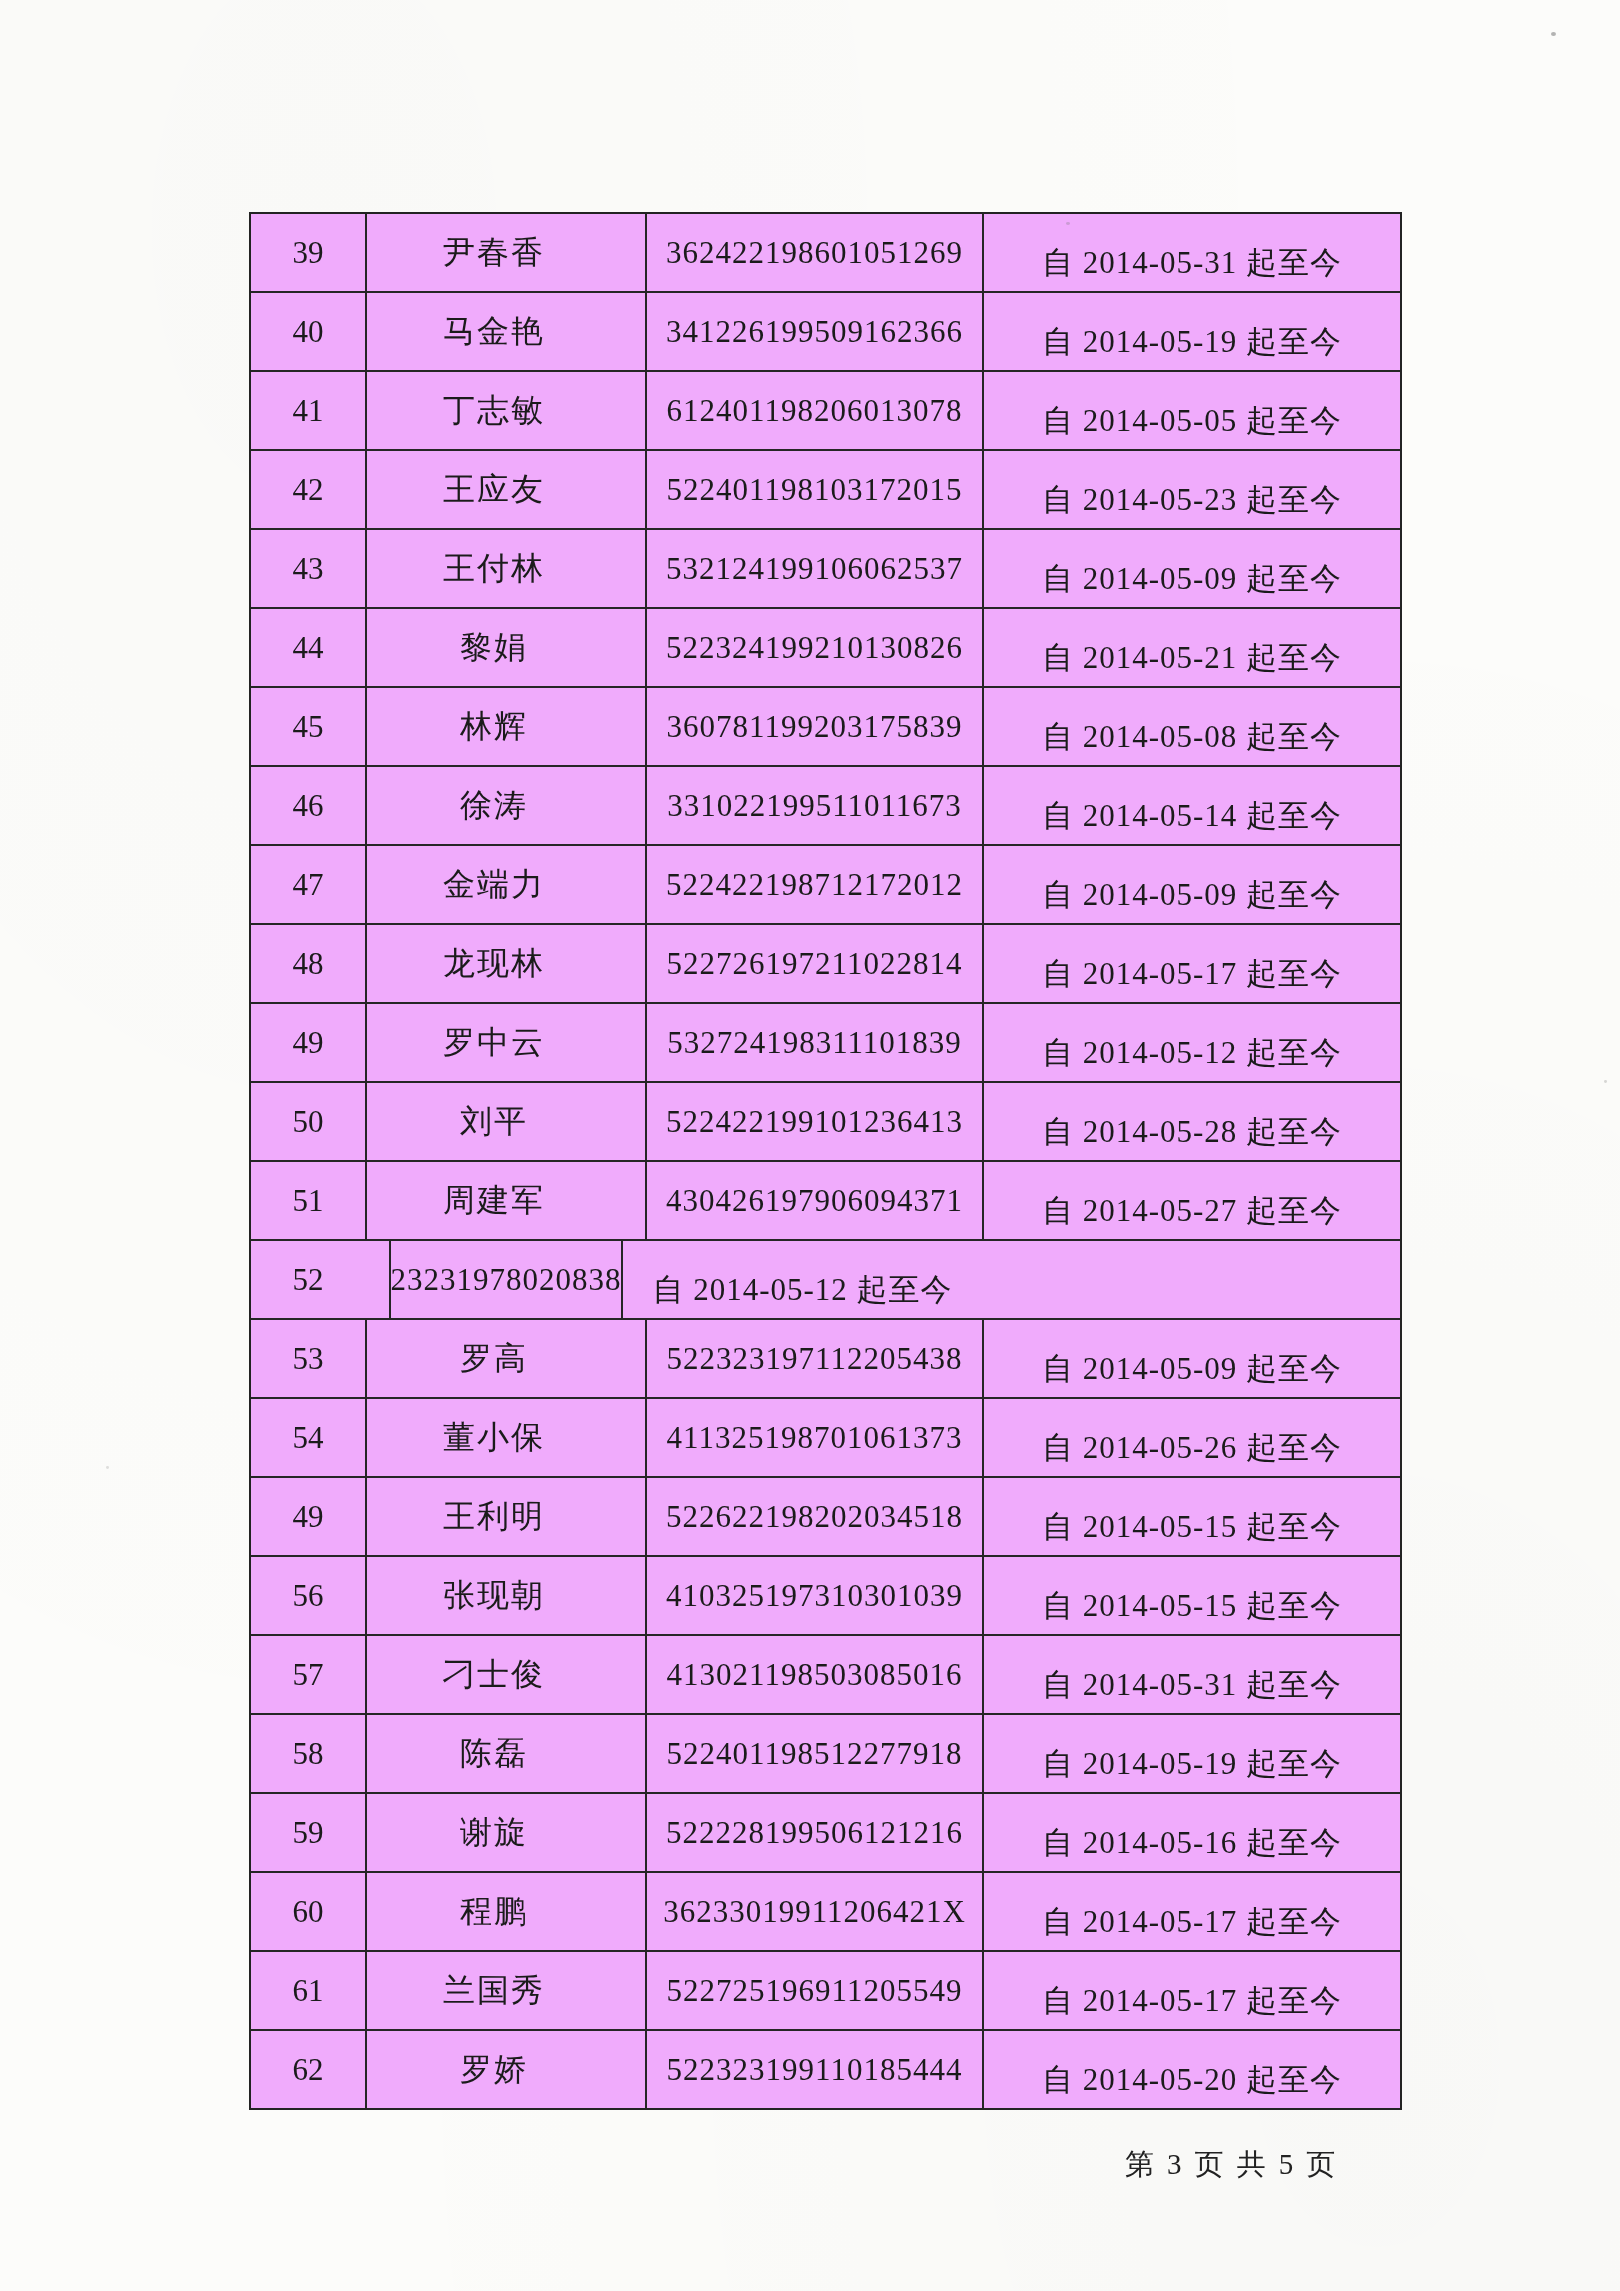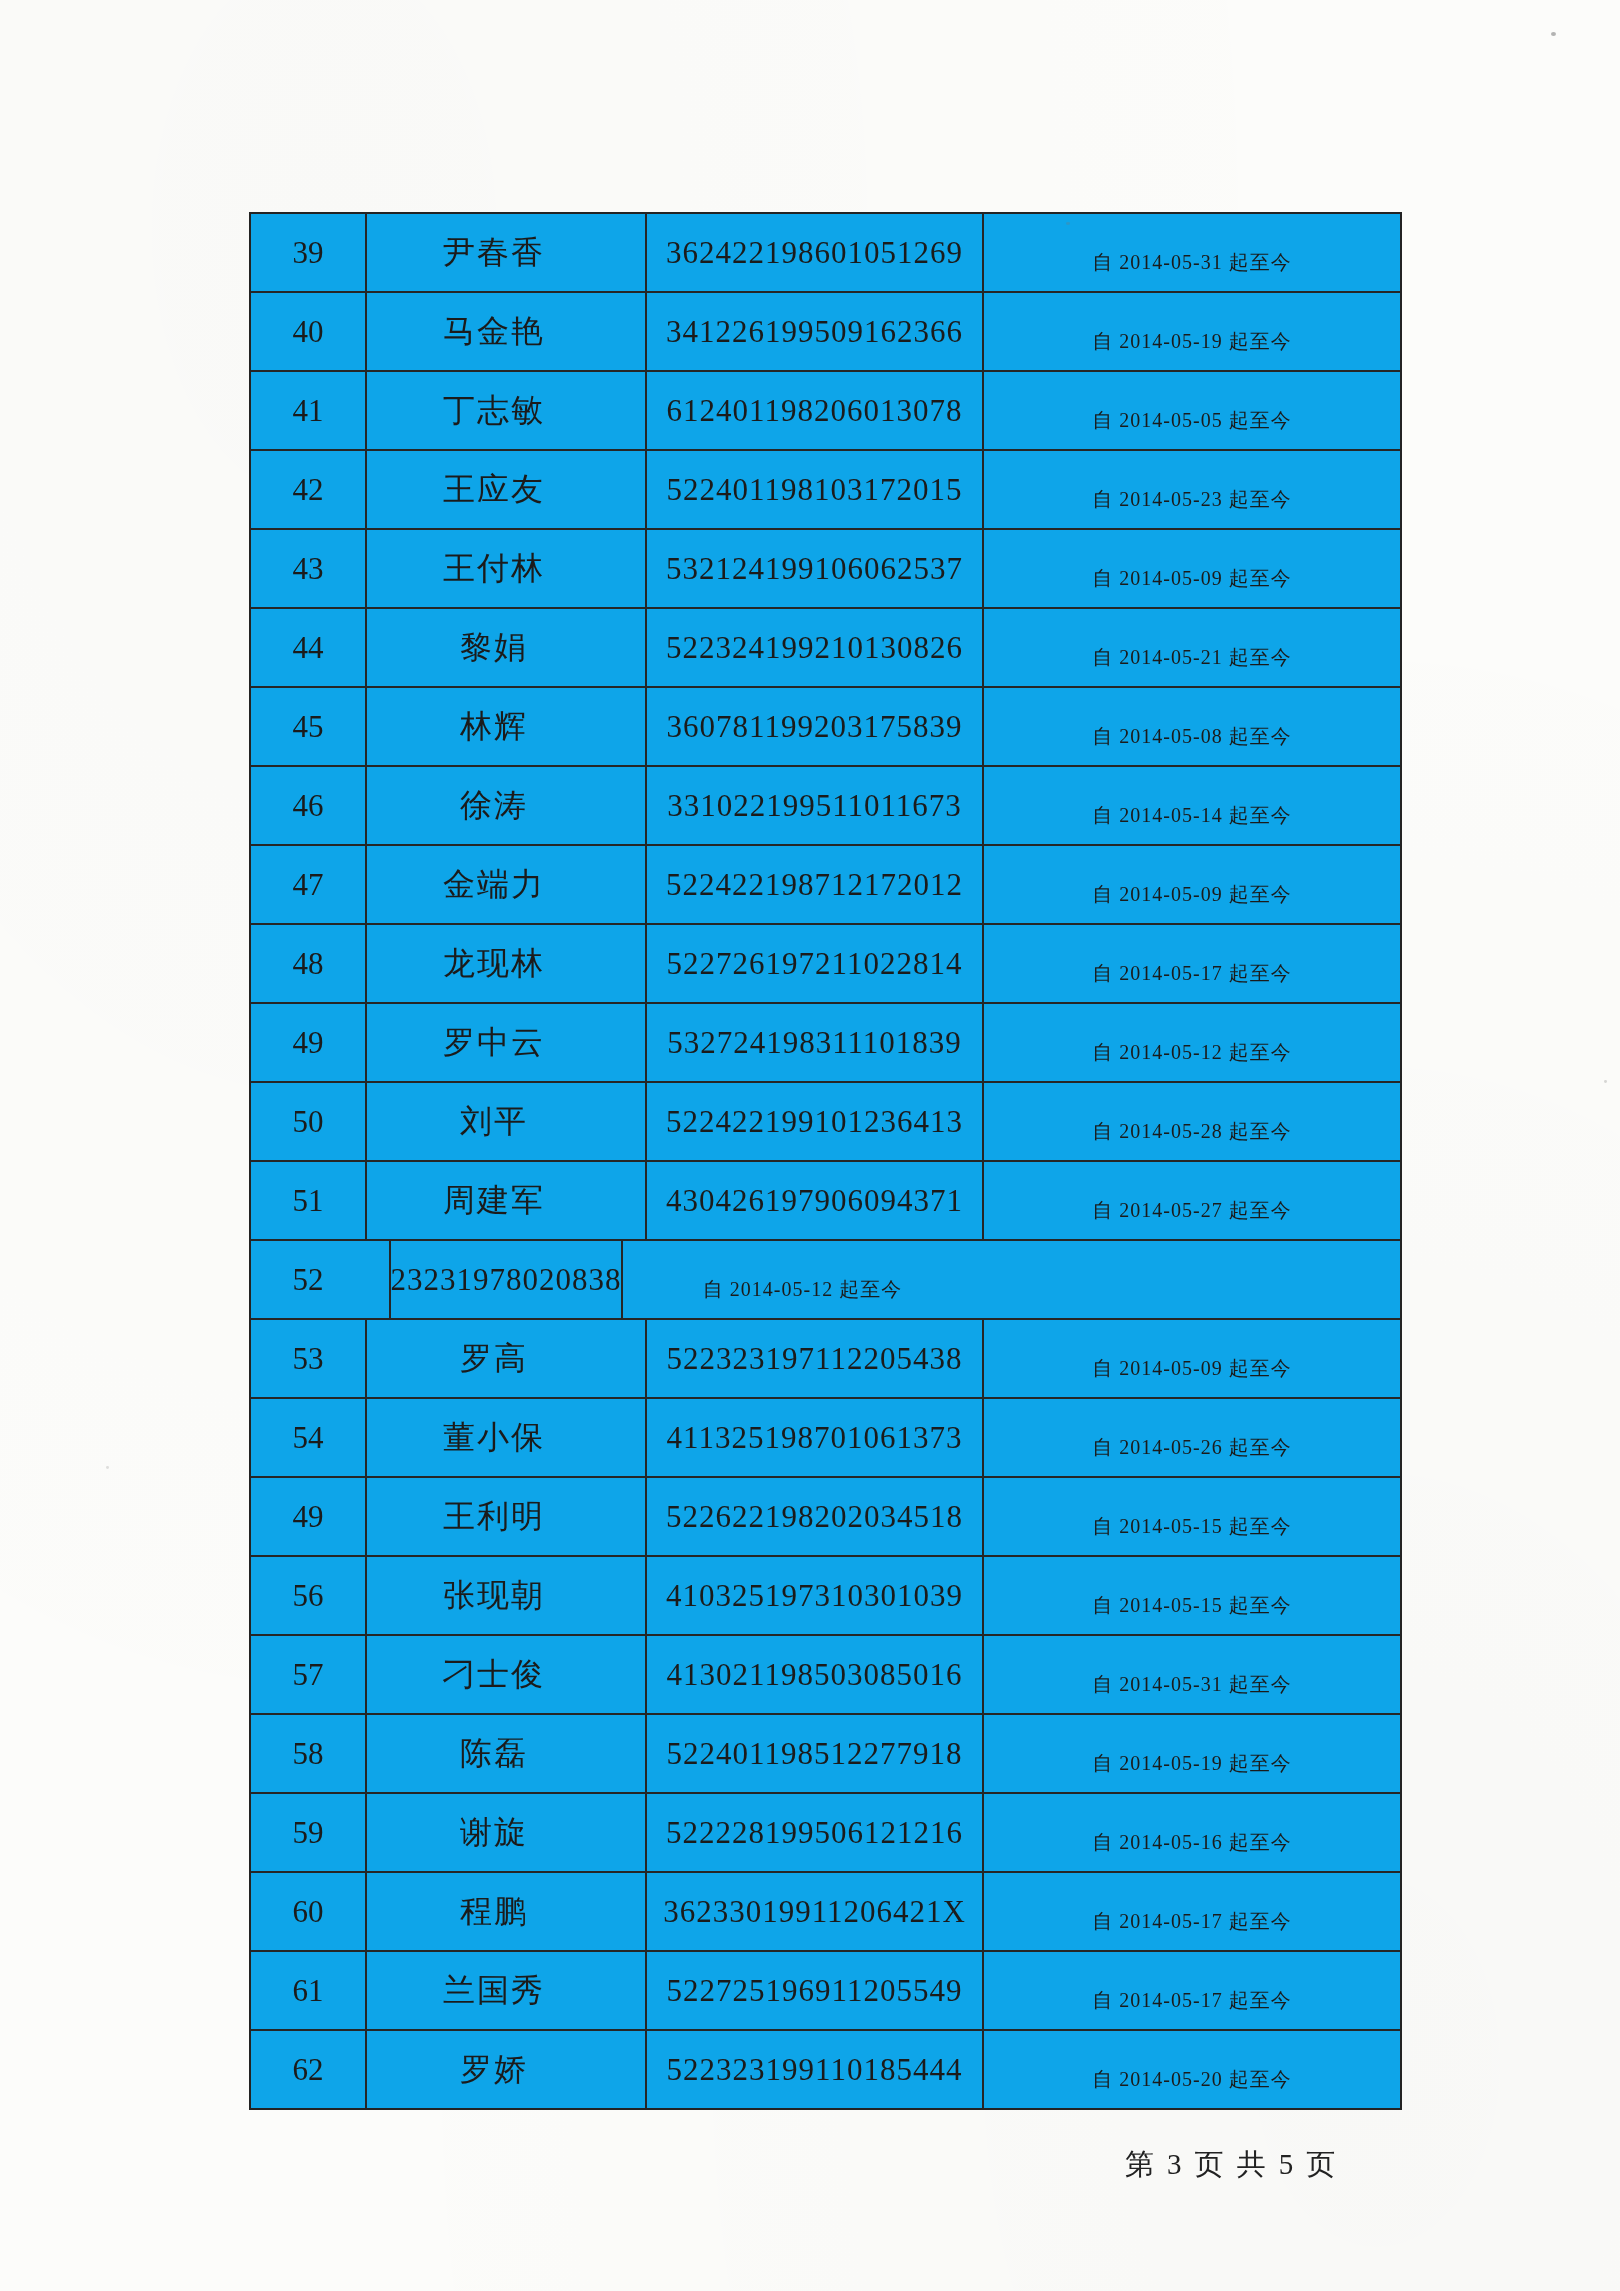--- a/index.html
+++ b/index.html
@@ -17,39 +17,39 @@
     background:
       radial-gradient(ellipse at 20% 10%, rgba(0,0,0,0.012), transparent 60%),
       radial-gradient(ellipse at 85% 90%, rgba(0,0,0,0.015), transparent 55%);
   }
   .roster-table{
     position:absolute;
     left:249px;top:212px;
     width:1153px;
     border:2.9px solid #232323;
     box-sizing:border-box;
-    background:#0ea5e9;
+    background:#f0abfc;
   }
   .row{
     display:grid;
     grid-template-columns:114px 256px 361px auto;
     height:77px;
     border-top:2px solid #262626;
   }
   .row:first-child{border-top:none;}
   .cell{
     display:flex;align-items:center;justify-content:center;
     border-left:2px solid #262626;
     overflow:hidden;
     white-space:nowrap;
   }
   .cell.no{border-left:none;font-size:31px;}
   .cell.name{font-size:32px;letter-spacing:2px;}
   .cell.id{font-size:31px;letter-spacing:1px;margin-left:24px;}
-  .cell.period{font-size:20px;letter-spacing:1px;padding-top:20px;}
+  .cell.period{font-size:31px;letter-spacing:1px;padding-top:20px;}
   .page-footer{
     position:absolute;
     left:1125px;top:2145px;
     font-size:29px;
     letter-spacing:2.9px;
     color:#222;
   }
   .speck{position:absolute;border-radius:50%;background:#777;}
   .speck.s1{left:1551px;top:32px;width:4.9px;height:3.9px;opacity:.55;}
   .speck.s2{left:1066px;top:222px;width:3.9px;height:2.9px;opacity:.30;}

